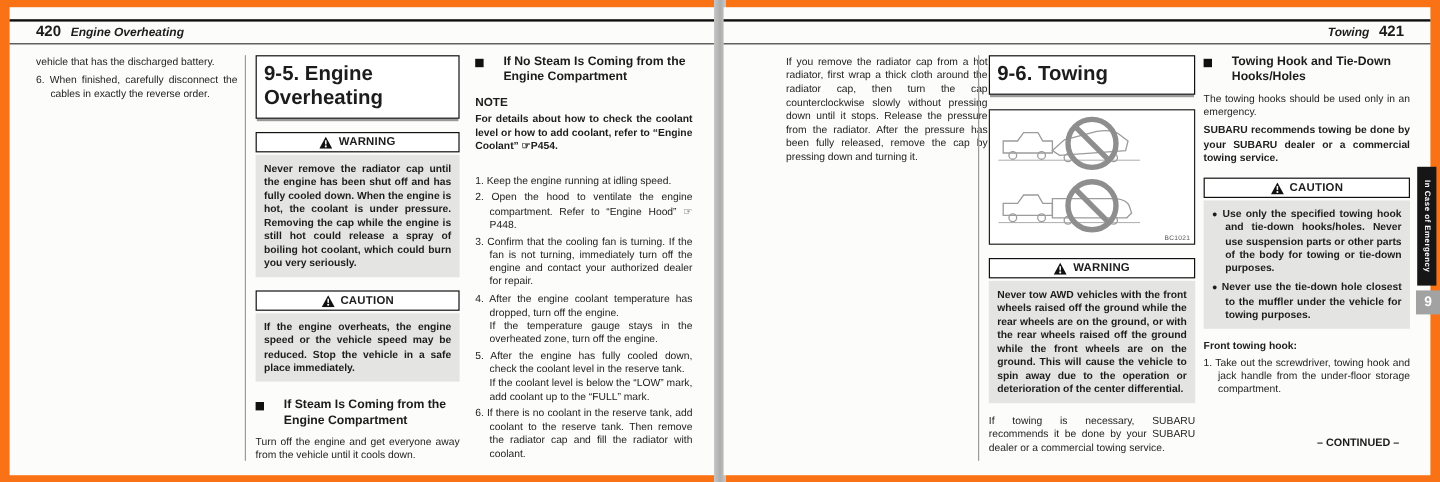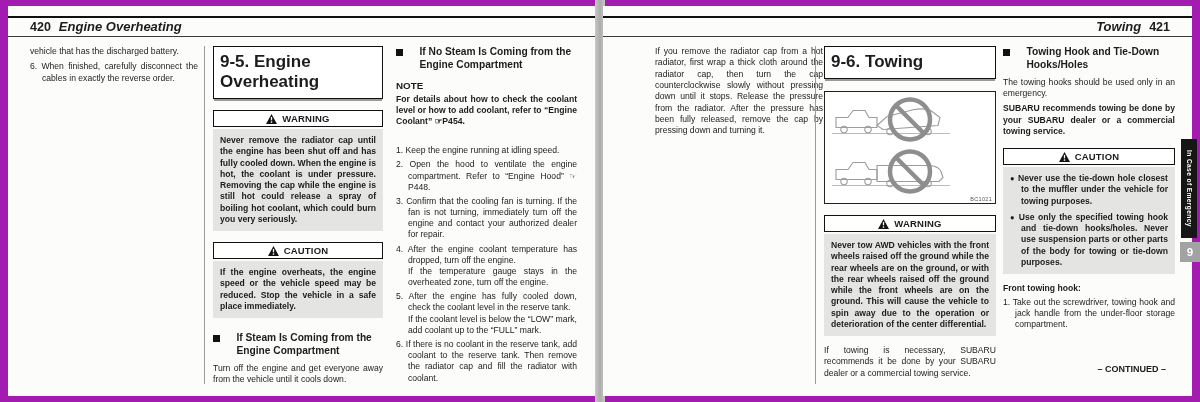--- a/index.html
+++ b/index.html
@@ -3,34 +3,34 @@
 <meta charset="utf-8">
 <style>
   * { margin:0; padding:0; box-sizing:border-box; }
   html,body { width:1200px; }
   body {
     font-family:"Liberation Sans", sans-serif;
     background:#c7c7c7;
     color:#1c1c1c;
     -webkit-font-smoothing:antialiased;
   }
-  .spread { position:relative; width:1200px; height:402px; background:#a21caf; overflow:hidden; }
+  .spread { position:relative; width:1200px; height:402px; background:#f97316; overflow:hidden; }
   .page { position:absolute; top:6px; height:390px; background:#fcfcfb; }
   .page-left  { left:8px;  width:589px; }
   .page-right { left:603px; width:589px; }
   .gutter { position:absolute; top:0; left:595px; width:10px; height:402px;
             background:linear-gradient(90deg,#c7c7c7,#adadad,#c7c7c7); }
 
   .top-rule { position:absolute; top:10px; left:0; right:0; height:2.4px; background:#101010; }
   .head-underline { position:absolute; top:30px; left:0; right:0; height:1px; background:#3a3a3a; }
   .page-head { position:absolute; top:13px; display:flex; align-items:baseline; gap:8px; }
   .page-head.hl { left:22px; }
   .page-head.hr { right:22px; }
   .pagenum { font-size:12.5px; font-weight:bold; }
-  .chaptitle { font-size:13px; font-weight:bold; font-style:italic; }
+  .chaptitle { font-size:10px; font-weight:bold; font-style:italic; }
 
   .col { position:absolute; top:40px; bottom:8px; }
   .col-rule { position:absolute; top:40px; bottom:12px; width:1px; background:#9b9b9b; }
 
   .para { font-size:8.6px; line-height:1.32; text-align:justify; }
   .para + .para { margin-top:4px; }
   .bold { font-weight:bold; }
 
   .hang { padding-left:12px; text-indent:-12px; }
 
@@ -225,22 +225,22 @@
         <div class="alert-head">
           <svg width="11" height="10" viewBox="0 0 12 11">
               <path d="M6 0 L12 11 H0 Z" fill="#111"></path>
               <rect x="5.3" y="3.2" width="1.4" height="3.8" fill="#fff"></rect>
               <circle cx="6" cy="8.8" r="0.95" fill="#fff"></circle>
             </svg>
           <span>CAUTION</span>
         </div>
         <div class="alert-body">
           <ul>
+            <li>Use only the specified towing hook and tie-down hooks/holes. Never use suspension parts or other parts of the body for towing or tie-down purposes.</li>
             <li>Never use the tie-down hole closest to the muffler under the vehicle for towing purposes.</li>
-            <li>Use only the specified towing hook and tie-down hooks/holes. Never use suspension parts or other parts of the body for towing or tie-down purposes.</li>
           </ul>
         </div>
       </div>
 
       <p class="para bold after-gap">Front towing hook:</p>
       <p class="para hang" style="margin-top:2px;">1. Take out the screwdriver, towing hook and jack handle from the under-floor storage compartment.</p>
     </div>
 
     <div class="continued">– CONTINUED –</div>
   </div>

